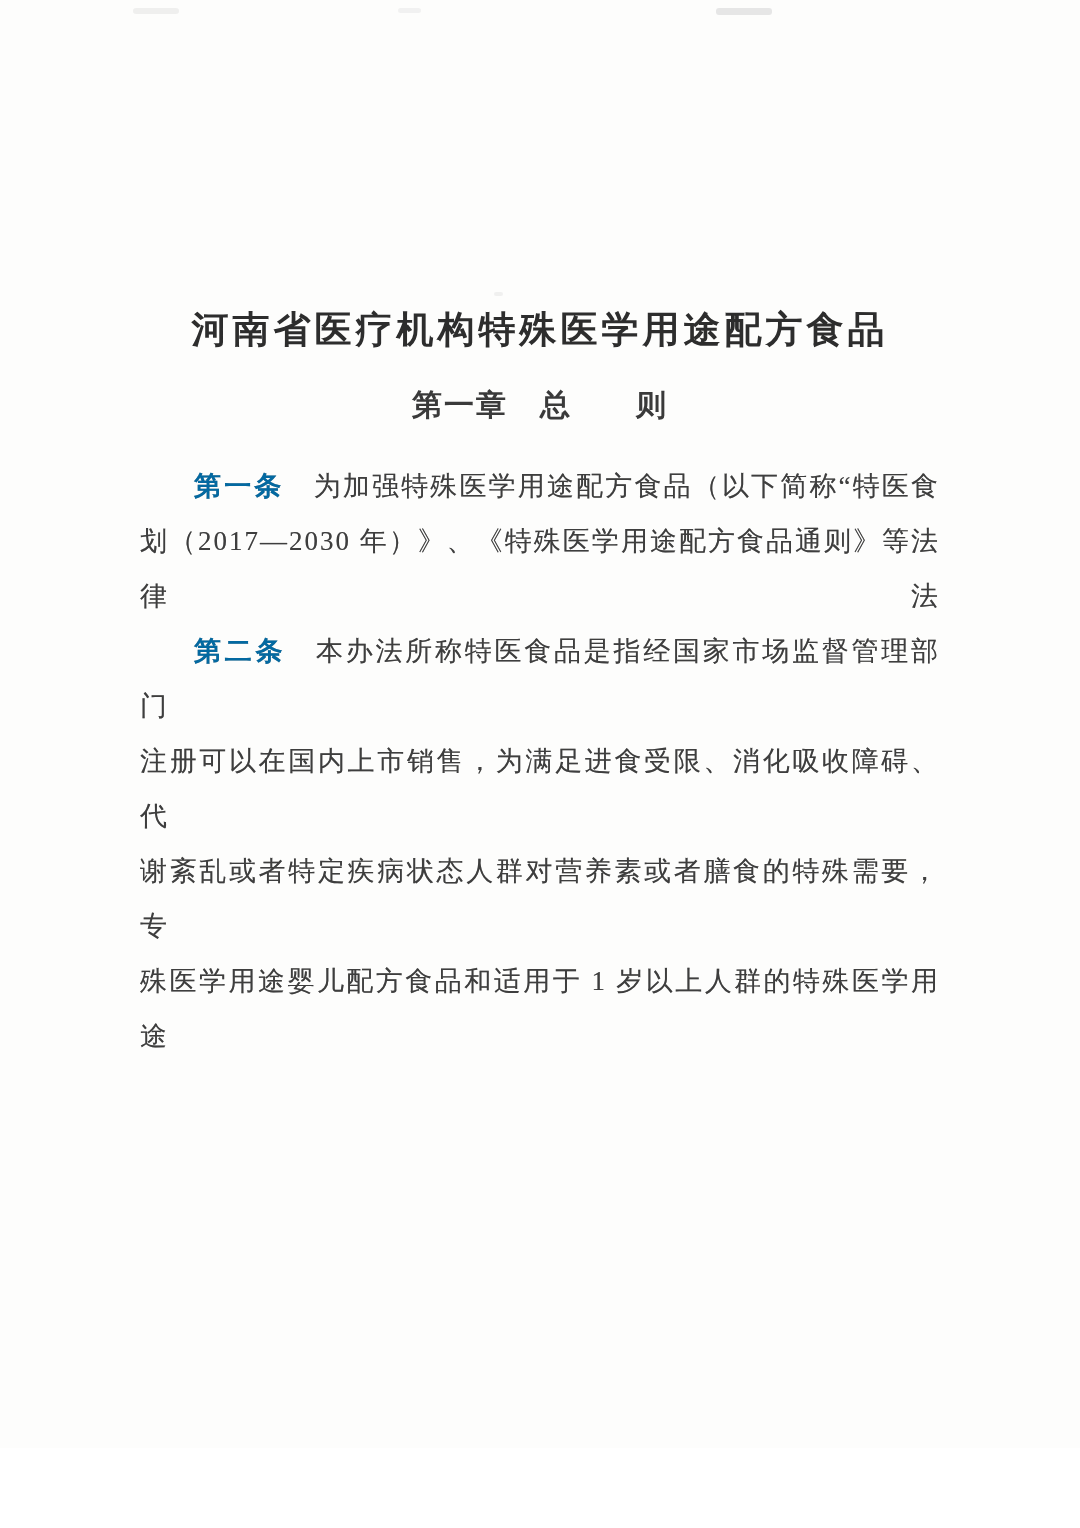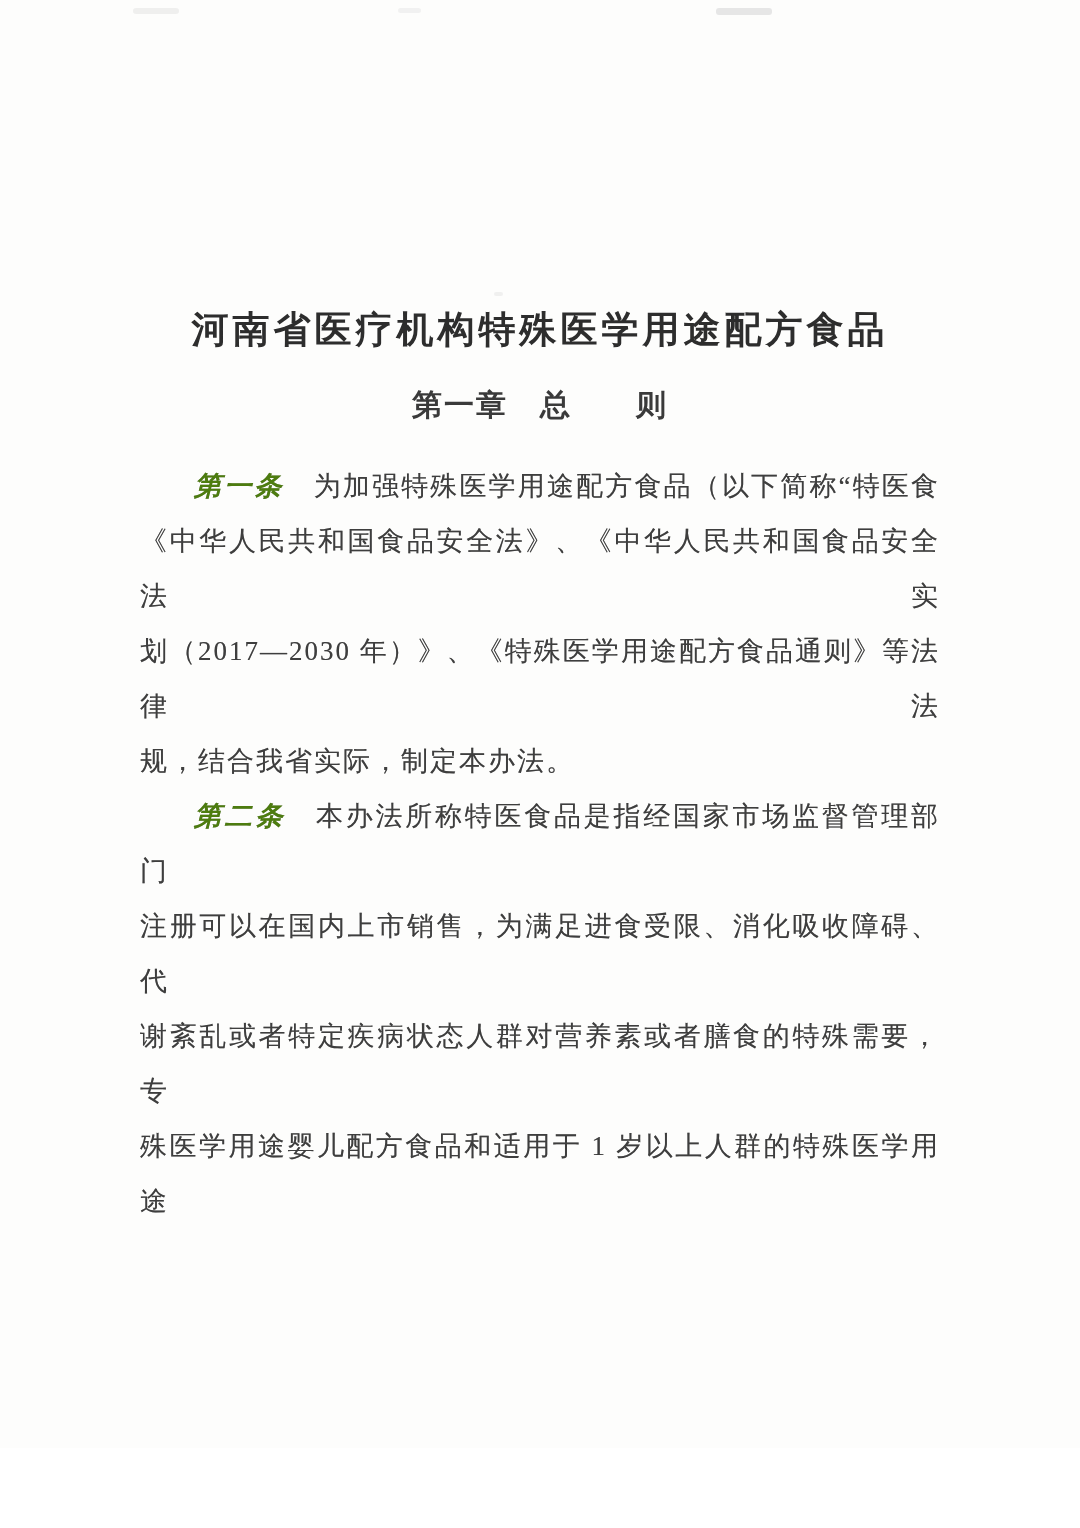--- a/index.html
+++ b/index.html
@@ -73,23 +73,22 @@
   .line.fill {
     text-align: justify;
     text-align-last: justify;
   }
   .line.indent {
     text-indent: 54px;
   }
   .art-label {
     font-weight: 700;
     font-family: "Liberation Sans", sans-serif;
-    color: #4d7c0f;
+    color: #0369a1;
     letter-spacing: 3px;
-    font-style: italic;
   }
 </style>
 </head>
 <body>
 
 <div class="page">
 
   <div class="smudge s1"></div>
   <div class="smudge s2"></div>
   <div class="smudge s3"></div>
@@ -98,23 +97,21 @@
   <div class="content">
 
     <h1 class="doc-title">
       <span class="title-line">河南省医疗机构特殊医学用途配方食品</span>
     </h1>
 
     <h2 class="chapter-heading">第一章　总　　则</h2>
 
     <div class="article first">
       <p class="line fill indent"><span class="art-label">第一条</span><span>　为加强特殊医学用途配方食品（以下简称“特医食</span></p>
-      <p class="line fill">《中华人民共和国食品安全法》、《中华人民共和国食品安全法实</p>
       <p class="line fill">划（2017—2030 年）》、《特殊医学用途配方食品通则》等法律法</p>
-      <p class="line">规，结合我省实际，制定本办法。</p>
     </div>
 
     <div class="article">
       <p class="line fill indent"><span class="art-label">第二条</span><span>　本办法所称特医食品是指经国家市场监督管理部门</span></p>
       <p class="line fill">注册可以在国内上市销售，为满足进食受限、消化吸收障碍、代</p>
       <p class="line fill">谢紊乱或者特定疾病状态人群对营养素或者膳食的特殊需要，专</p>
       <p class="line fill">殊医学用途婴儿配方食品和适用于 1 岁以上人群的特殊医学用途</p>
 
     </div>
 

